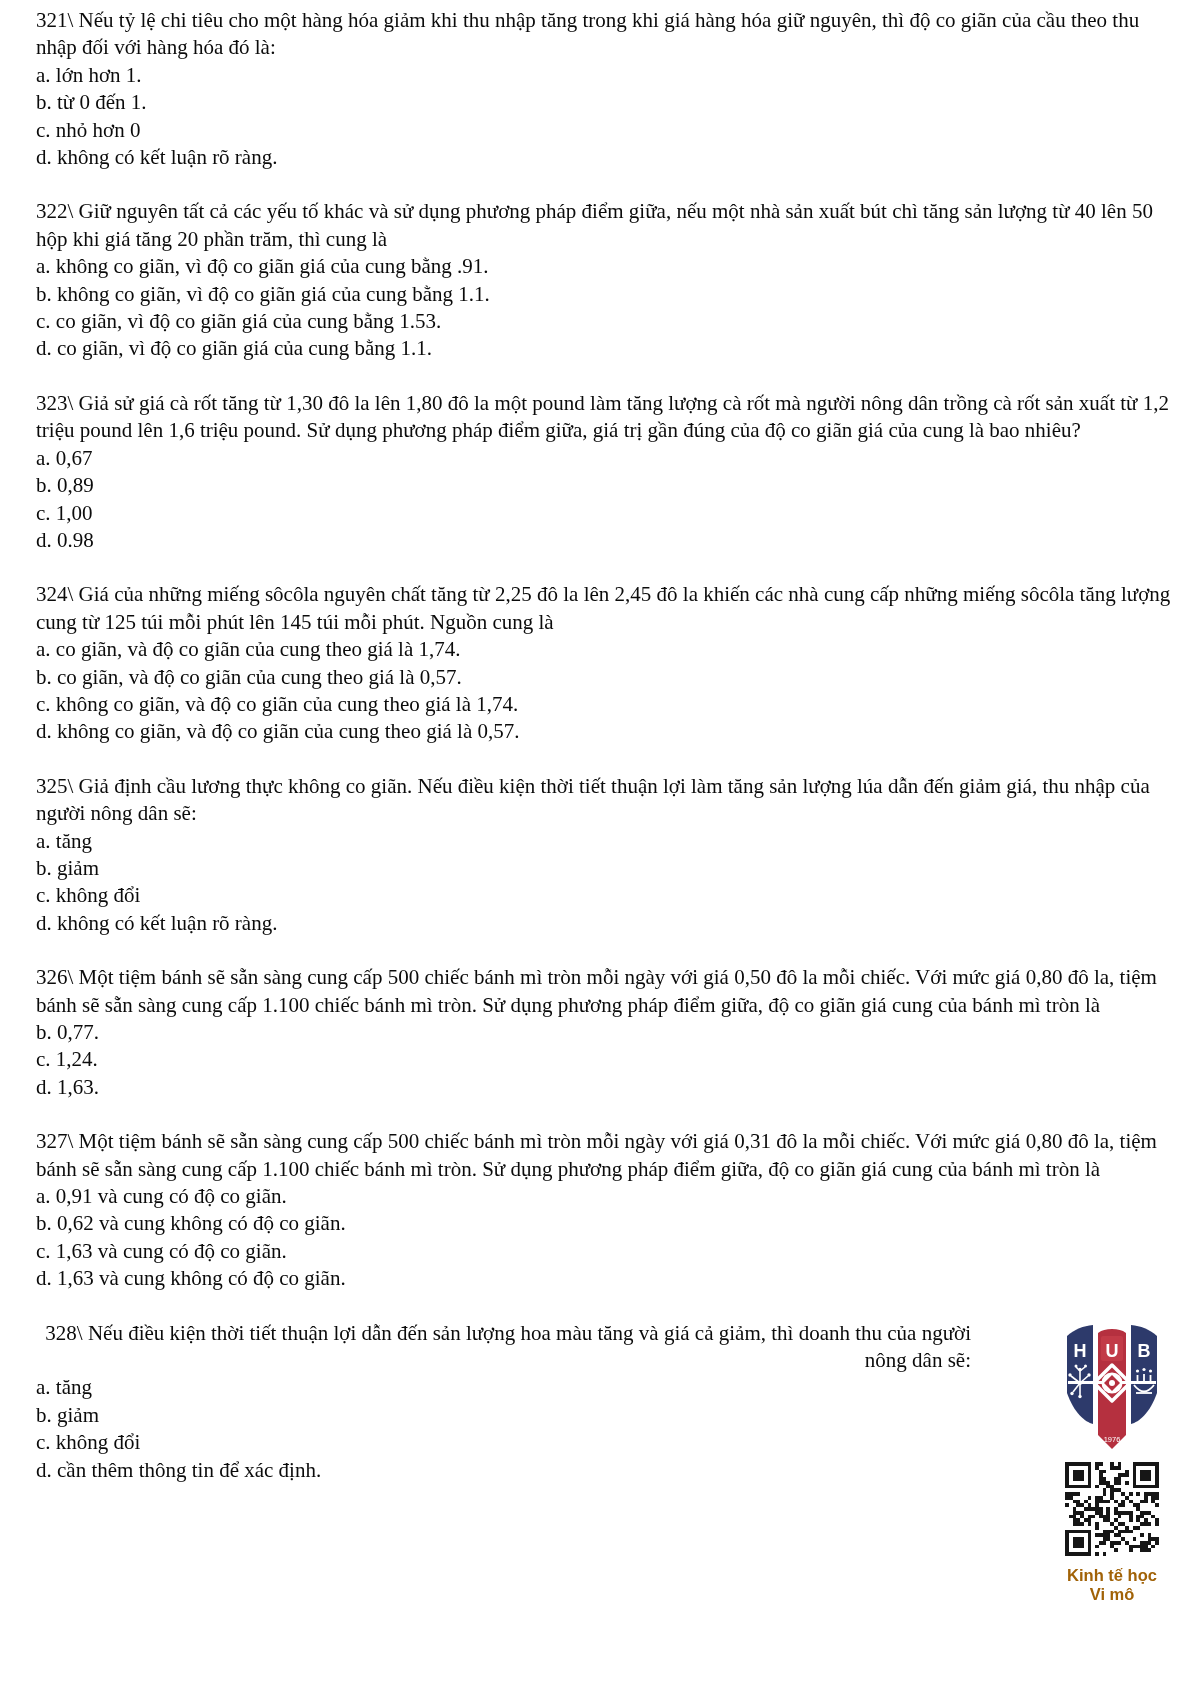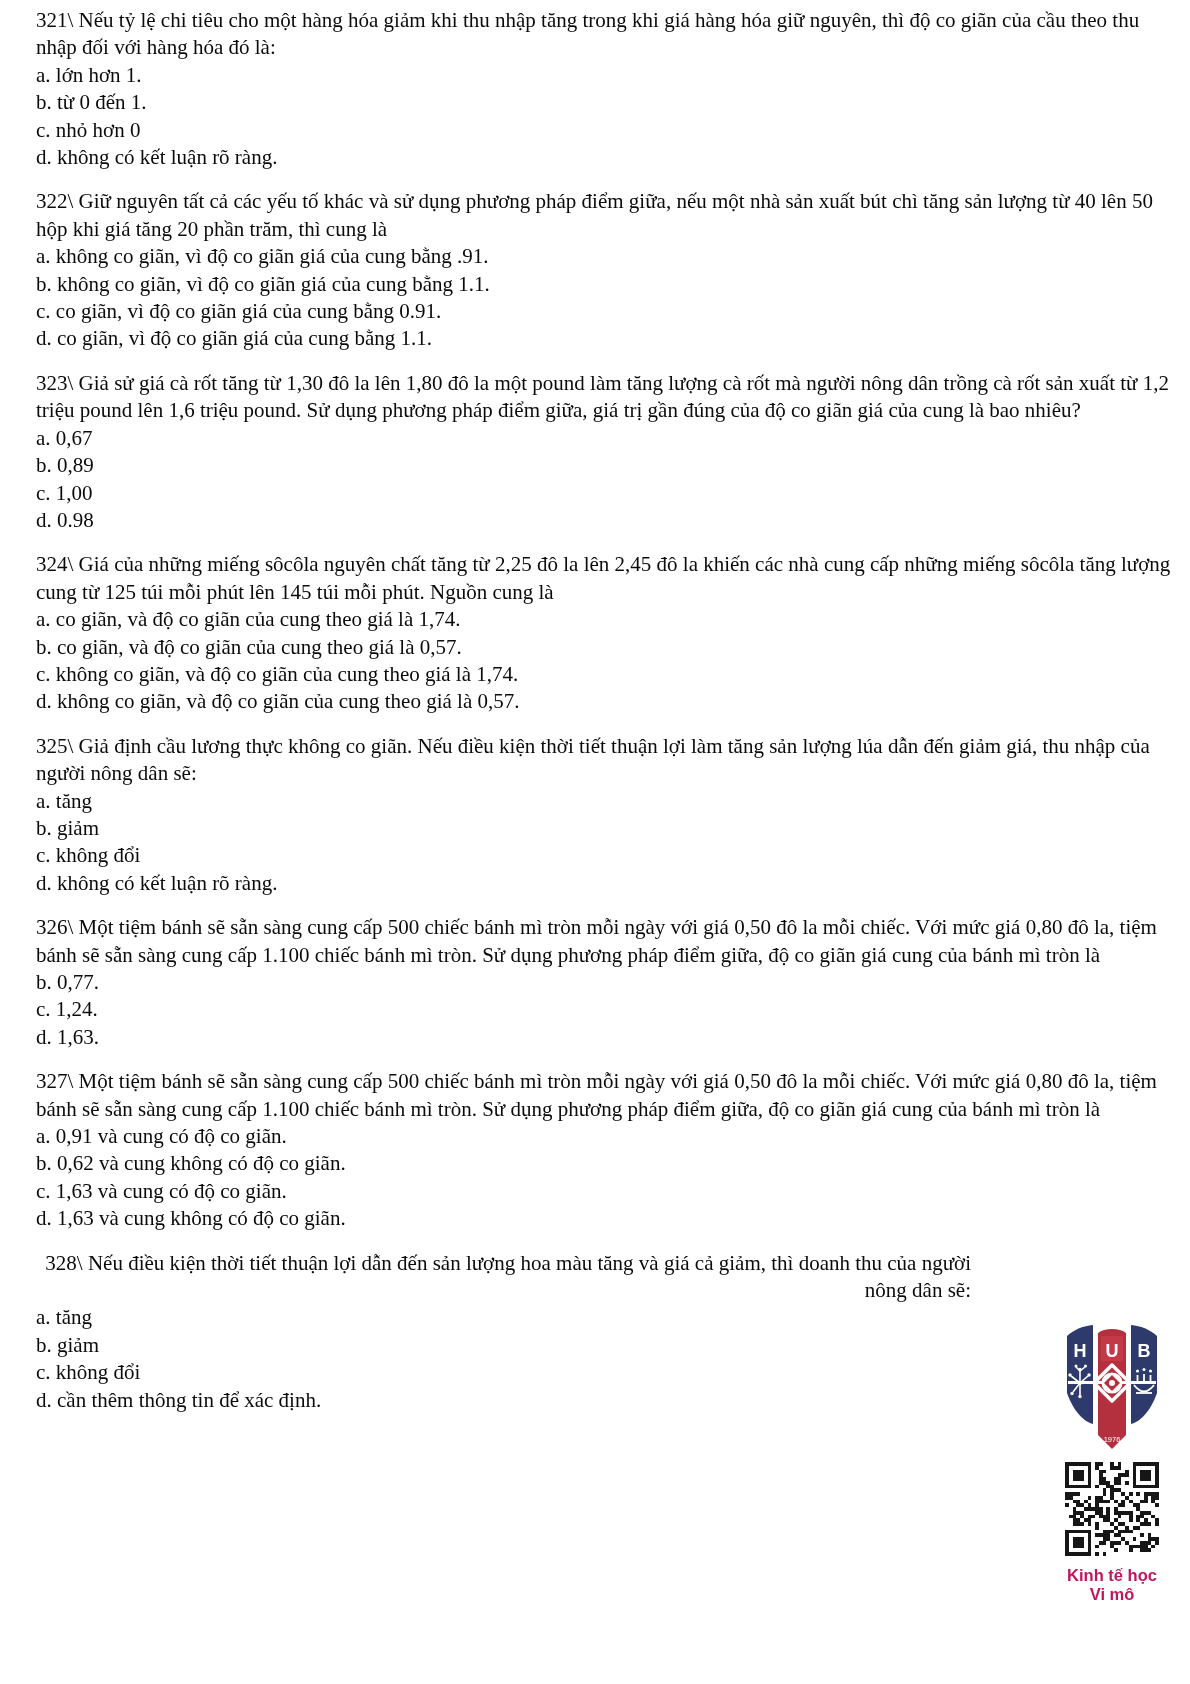--- a/index.html
+++ b/index.html
@@ -12,59 +12,59 @@
     overflow: hidden;
   }
   .content {
     position: absolute;
     left: 36px; top: 7px;
     width: 1138px;
     font-size: 21px;
     line-height: 27.4px;
   }
   .question { margin: 0; }
-  .question + .question { margin-top: 17px; }
+  .question + .question { margin-top: 27px; }
   .question p { margin: 0; }
   .q-narrow .qtext { max-width: 935px; text-align: right; }
   .brand {
     position: absolute;
     left: 1062px; top: 1321px;
     width: 100px;
     text-align: center;
   }
   .brand .shield { display: block; margin: 0 auto; }
   .brand .qr { display: block; margin: 7px auto 0 auto; }
   .brand .caption {
     margin-top: 10px;
     font-family: "Liberation Sans", sans-serif;
     font-weight: bold;
     font-size: 16.5px;
     line-height: 19px;
-    color: #be185d;
+    color: #a16207;
     white-space: nowrap;
   }
 </style>
 </head>
 <body>
 
 <div class="content">
 
   <section class="question">
     <p class="qtext">321\ Nếu tỷ lệ chi tiêu cho một hàng hóa giảm khi thu nhập tăng trong khi giá hàng hóa giữ nguyên, thì độ co giãn của cầu theo thu nhập đối với hàng hóa đó là:</p>
     <p class="opt">a. lớn hơn 1.</p>
     <p class="opt">b. từ 0 đến 1.</p>
     <p class="opt">c. nhỏ hơn 0</p>
     <p class="opt">d. không có kết luận rõ ràng.</p>
   </section>
 
   <section class="question">
     <p class="qtext">322\ Giữ nguyên tất cả các yếu tố khác và sử dụng phương pháp điểm giữa, nếu một nhà sản xuất bút chì tăng sản lượng từ 40 lên 50 hộp khi giá tăng 20 phần trăm, thì cung là</p>
     <p class="opt">a. không co giãn, vì độ co giãn giá của cung bằng .91.</p>
     <p class="opt">b. không co giãn, vì độ co giãn giá của cung bằng 1.1.</p>
-    <p class="opt">c. co giãn, vì độ co giãn giá của cung bằng 0.91.</p>
+    <p class="opt">c. co giãn, vì độ co giãn giá của cung bằng 1.53.</p>
     <p class="opt">d. co giãn, vì độ co giãn giá của cung bằng 1.1.</p>
   </section>
 
   <section class="question">
     <p class="qtext">323\ Giả sử giá cà rốt tăng từ 1,30 đô la lên 1,80 đô la một pound làm tăng lượng cà rốt mà người nông dân trồng cà rốt sản xuất từ 1,2 triệu pound lên 1,6 triệu pound. Sử dụng phương pháp điểm giữa, giá trị gần đúng của độ co giãn giá của cung là bao nhiêu?</p>
     <p class="opt">a. 0,67</p>
     <p class="opt">b. 0,89</p>
     <p class="opt">c. 1,00</p>
     <p class="opt">d. 0.98</p>
   </section>
@@ -86,21 +86,21 @@
   </section>
 
   <section class="question">
     <p class="qtext">326\ Một tiệm bánh sẽ sẵn sàng cung cấp 500 chiếc bánh mì tròn mỗi ngày với giá 0,50 đô la mỗi chiếc. Với mức giá 0,80 đô la, tiệm bánh sẽ sẵn sàng cung cấp 1.100 chiếc bánh mì tròn. Sử dụng phương pháp điểm giữa, độ co giãn giá cung của bánh mì tròn là</p>
     <p class="opt">b. 0,77.</p>
     <p class="opt">c. 1,24.</p>
     <p class="opt">d. 1,63.</p>
   </section>
 
   <section class="question">
-    <p class="qtext">327\ Một tiệm bánh sẽ sẵn sàng cung cấp 500 chiếc bánh mì tròn mỗi ngày với giá 0,50 đô la mỗi chiếc. Với mức giá 0,80 đô la, tiệm bánh sẽ sẵn sàng cung cấp 1.100 chiếc bánh mì tròn. Sử dụng phương pháp điểm giữa, độ co giãn giá cung của bánh mì tròn là</p>
+    <p class="qtext">327\ Một tiệm bánh sẽ sẵn sàng cung cấp 500 chiếc bánh mì tròn mỗi ngày với giá 0,31 đô la mỗi chiếc. Với mức giá 0,80 đô la, tiệm bánh sẽ sẵn sàng cung cấp 1.100 chiếc bánh mì tròn. Sử dụng phương pháp điểm giữa, độ co giãn giá cung của bánh mì tròn là</p>
     <p class="opt">a. 0,91 và cung có độ co giãn.</p>
     <p class="opt">b. 0,62 và cung không có độ co giãn.</p>
     <p class="opt">c. 1,63 và cung có độ co giãn.</p>
     <p class="opt">d. 1,63 và cung không có độ co giãn.</p>
   </section>
 
   <section class="question q-narrow">
     <p class="qtext">328\ Nếu điều kiện thời tiết thuận lợi dẫn đến sản lượng hoa màu tăng và giá cả giảm, thì doanh thu của người nông dân sẽ:</p>
     <p class="opt">a. tăng</p>
     <p class="opt">b. giảm</p>

